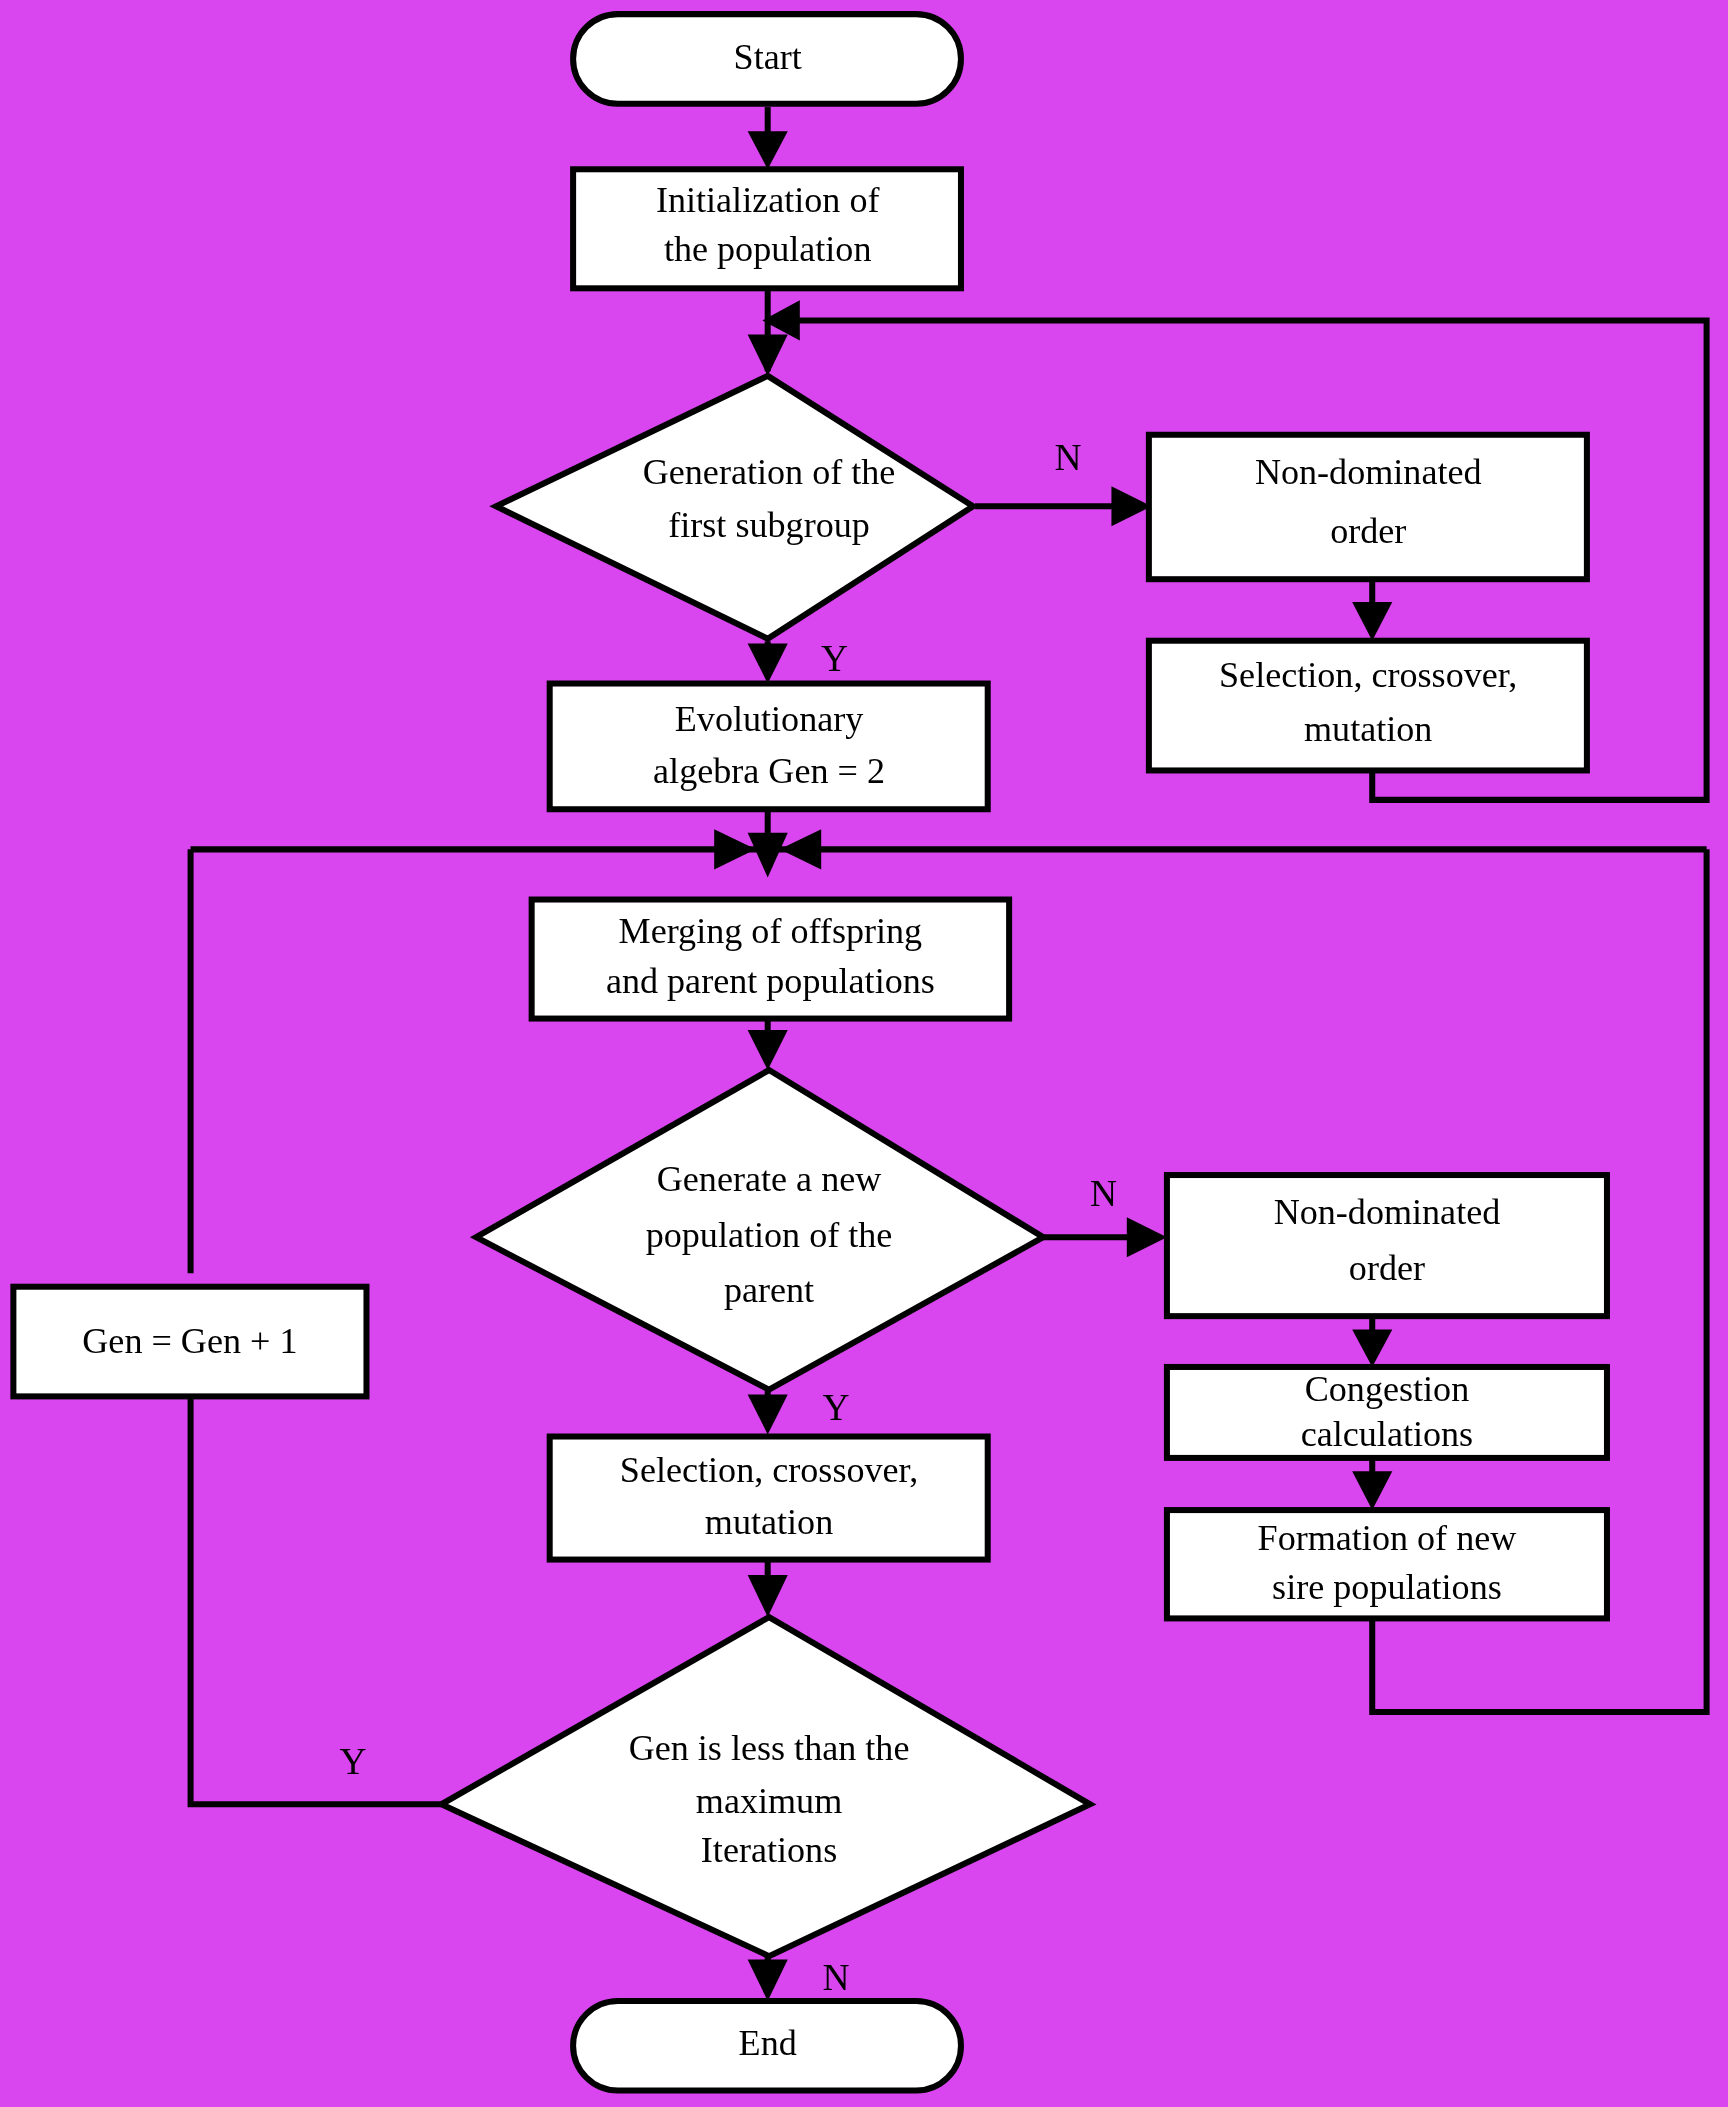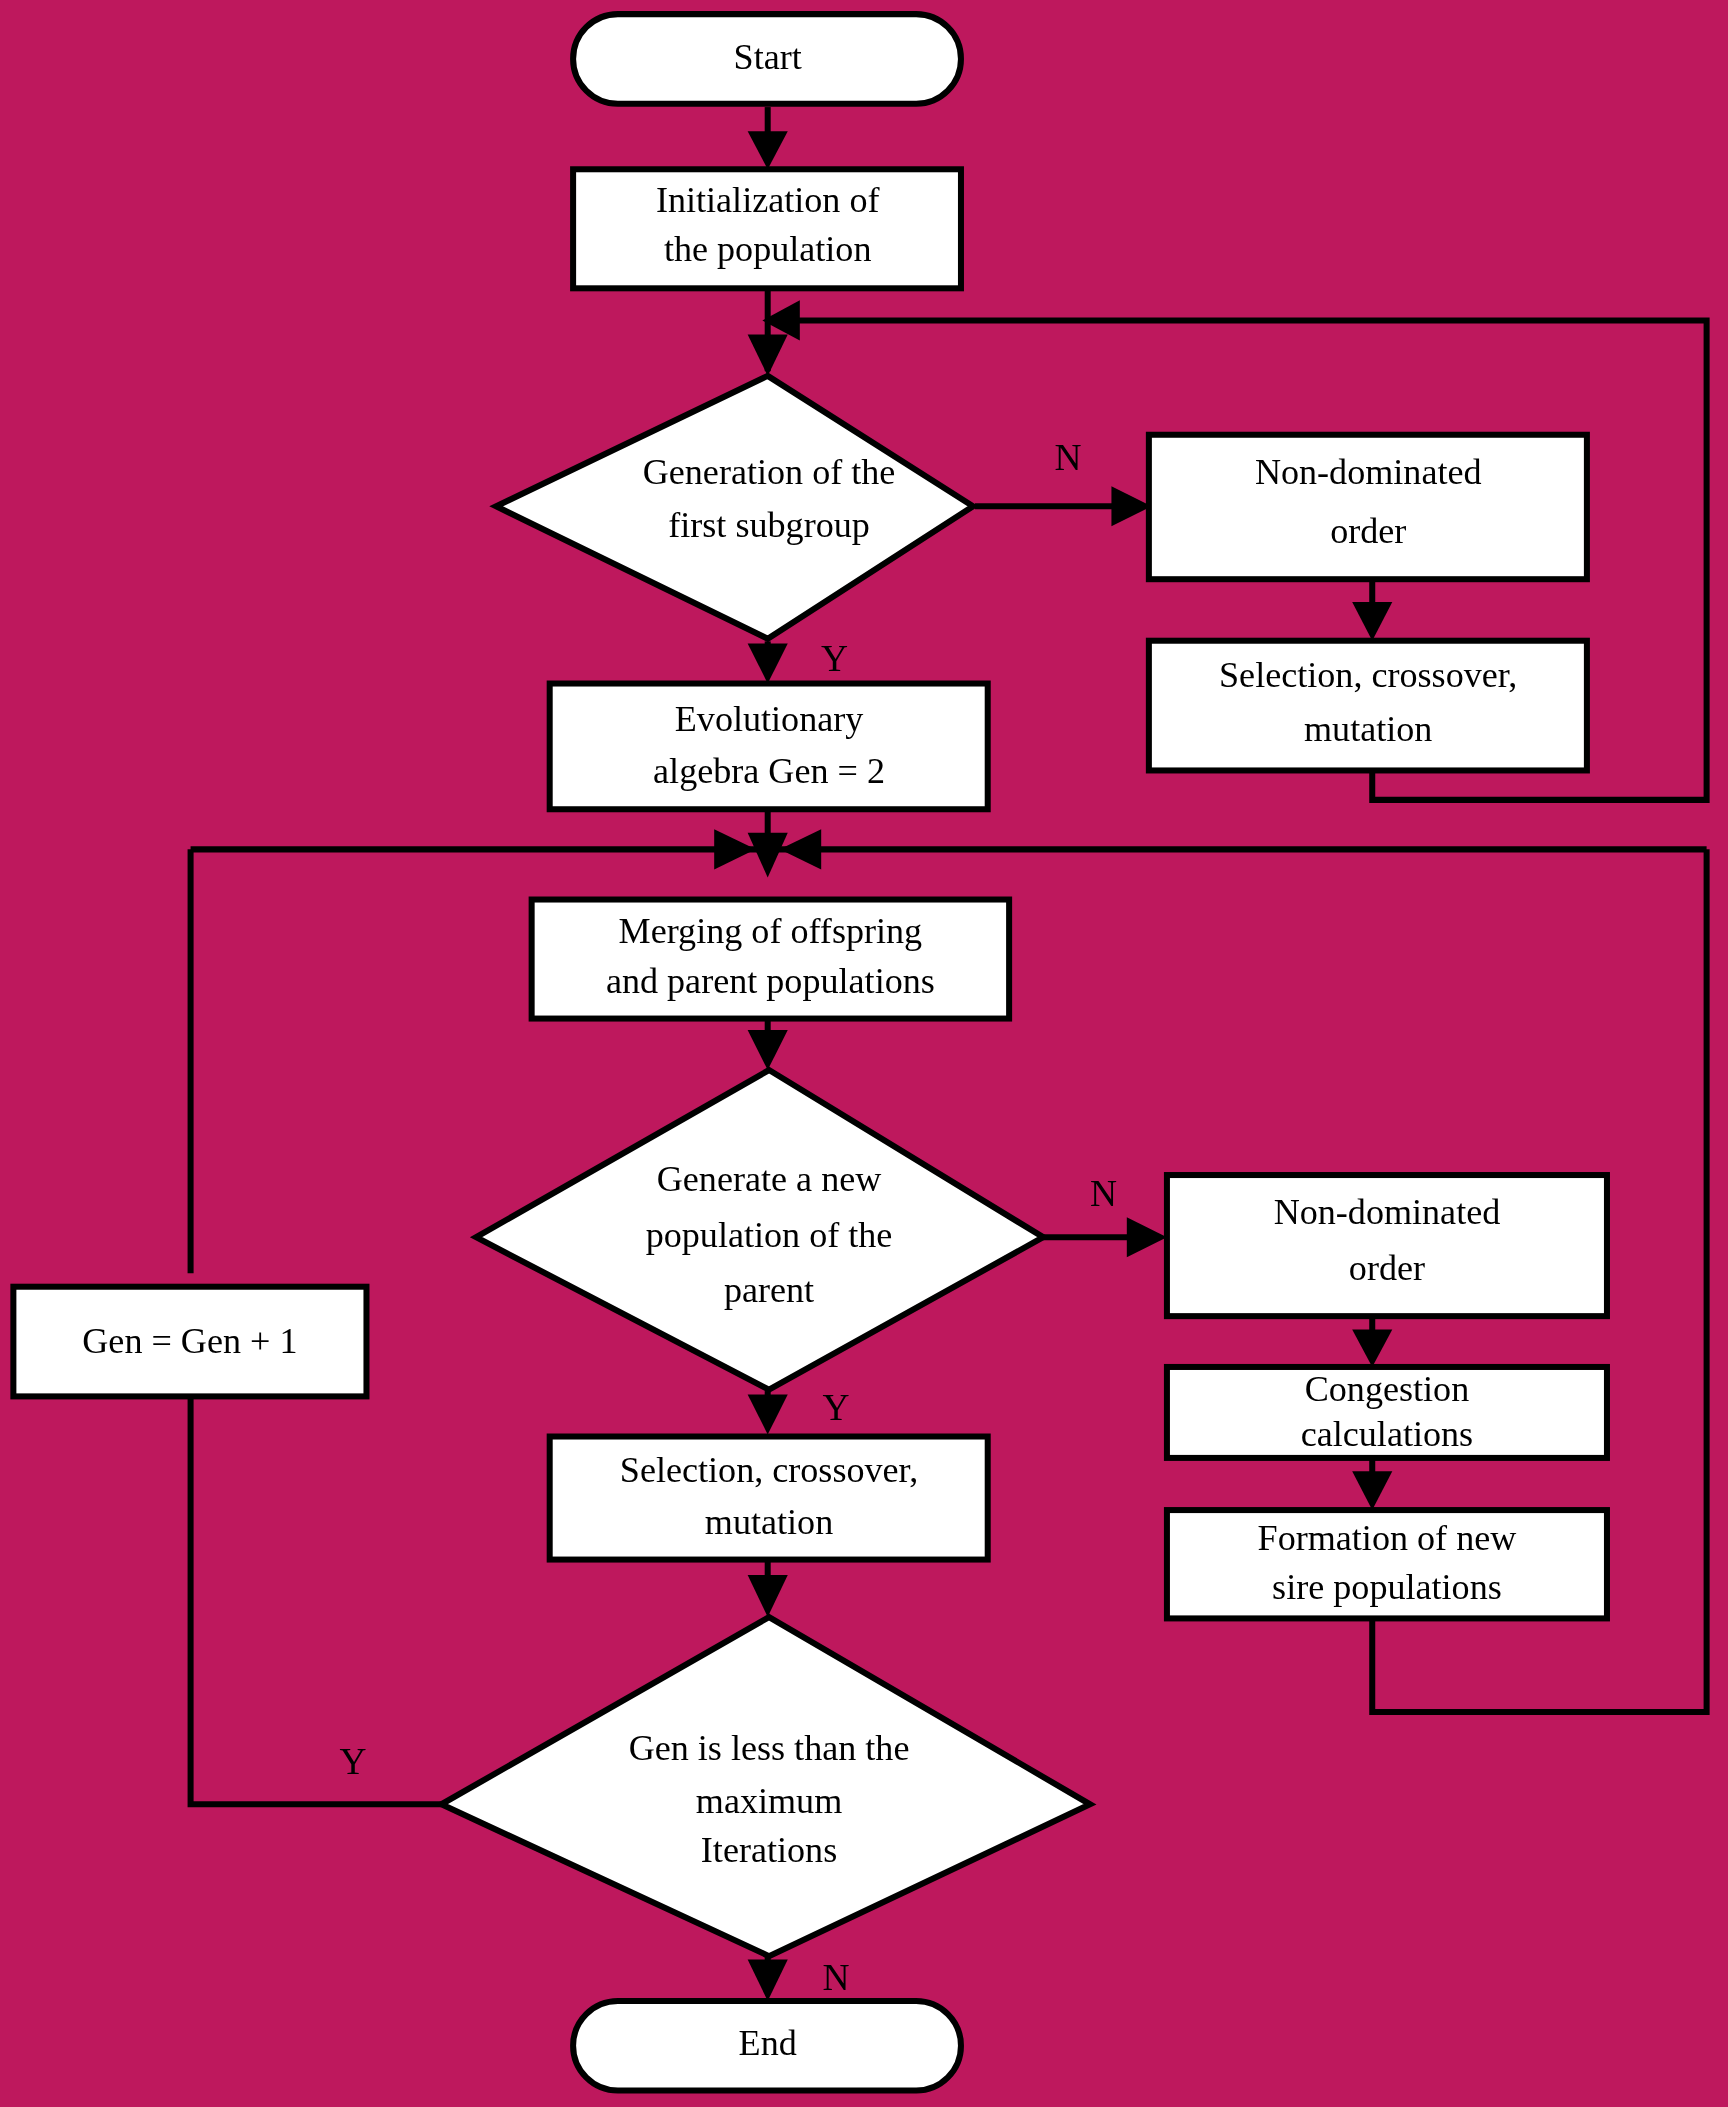--- a/index.html
+++ b/index.html
@@ -4,21 +4,21 @@
 <style>
   html, body {
     margin: 0;
     padding: 0;
     background: #ffffff;
   }
   #flowchart-root {
     position: relative;
     width: 1728px;
     height: 2108px;
-    background: #be185d;
+    background: #d946ef;
     font-family: "Liberation Serif", "DejaVu Serif", serif;
   }
   svg.fc {
     display: block;
     width: 1728px;
     height: 2108px;
   }
   .shape-stroke {
     fill: #ffffff;
     stroke: #000000;

